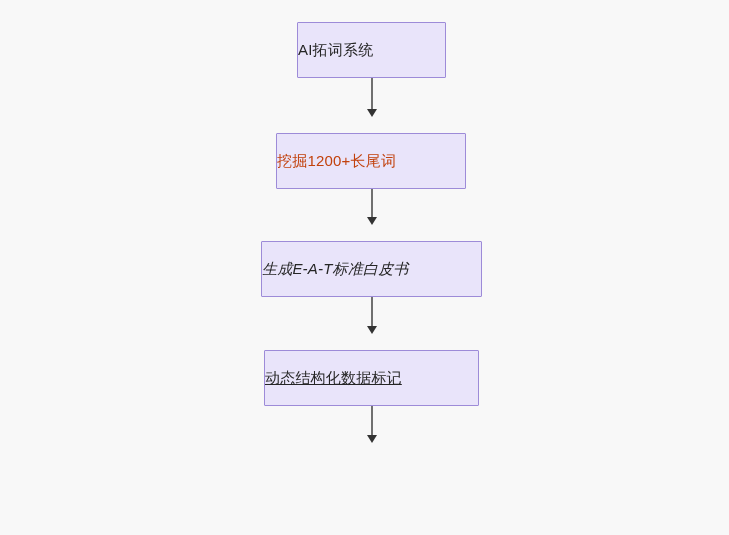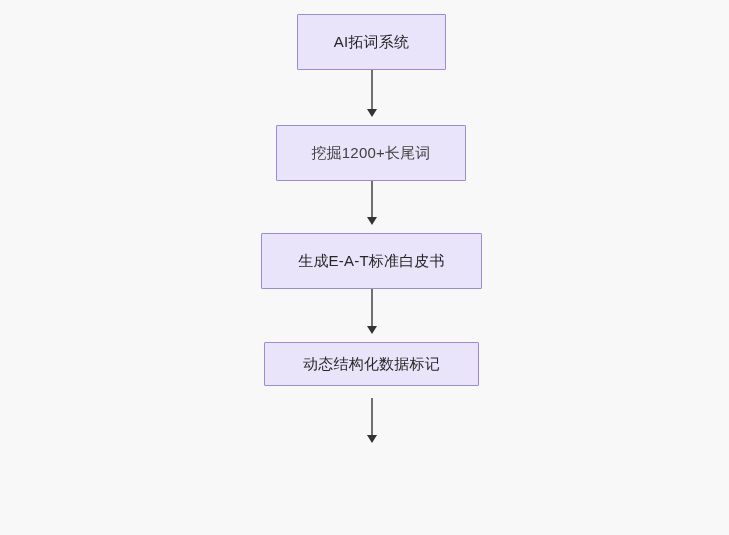--- a/index.html
+++ b/index.html
@@ -20,26 +20,26 @@
     height: 535px;
   }
   .node {
     position: absolute;
     box-sizing: border-box;
     background: #e9e4fa;
     border: 1.4px solid #9d8bd8;
     border-radius: 1px;
     display: flex;
     align-items: center;
-    justify-content: center;
     color: #262626;
     font-size: 15px;
     line-height: 1.2;
     letter-spacing: 0.2px;
     white-space: nowrap;
+    margin-top: 8px;
   }
   .edge {
     position: absolute;
   }
   .edge-line {
     position: absolute;
     background: #707070;
     width: 2px;
     left: 0;
     top: 0;
@@ -72,23 +72,23 @@
     <div class="edge-head" style="top: 37px; border-top-color: rgb(51, 51, 51);"></div>
   </div>
   <div class="edge" id="edge-3" style="left: 371px; top: 398px; width: 2px; height: 45px;">
     <div class="edge-line" style="height: 38px; background: rgb(112, 112, 112);"></div>
     <div class="edge-head" style="top: 37px; border-top-color: rgb(51, 51, 51);"></div>
   </div>
 
   <div class="node" id="node-0" style="left: 297px; top: 14px; width: 149px; height: 56px; background: rgb(233, 228, 250); border-color: rgb(157, 139, 216); color: rgb(38, 38, 38);">
     <span>AI拓词系统</span>
   </div>
-  <div class="node" id="node-1" style="left: 276px; top: 125px; width: 190px; height: 56px; background: rgb(233, 228, 250); border-color: rgb(157, 139, 216); color: #404040;">
+  <div class="node" id="node-1" style="left: 276px; top: 125px; width: 190px; height: 56px; background: rgb(233, 228, 250); border-color: rgb(157, 139, 216); color: #c2410c;">
     <span>挖掘1200+长尾词</span>
   </div>
-  <div class="node" id="node-2" style="left: 261px; top: 233px; width: 221px; height: 56px; background: rgb(233, 228, 250); border-color: rgb(157, 139, 216); color: rgb(38, 38, 38);">
+  <div class="node" id="node-2" style="left: 261px; top: 233px; width: 221px; height: 56px; background: rgb(233, 228, 250); border-color: rgb(157, 139, 216); color: rgb(38, 38, 38); font-style: italic;">
     <span>生成E-A-T标准白皮书</span>
   </div>
-  <div class="node" id="node-3" style="left: 264px; top: 342px; width: 215px; height: 44px; background: rgb(233, 228, 250); border-color: rgb(157, 139, 216); color: rgb(38, 38, 38);">
+  <div class="node" id="node-3" style="left: 264px; top: 342px; width: 215px; height: 56px; background: rgb(233, 228, 250); border-color: rgb(157, 139, 216); color: rgb(38, 38, 38); text-decoration: underline;">
     <span>动态结构化数据标记</span>
   </div>
 
 </div>
 
 </body></html>

